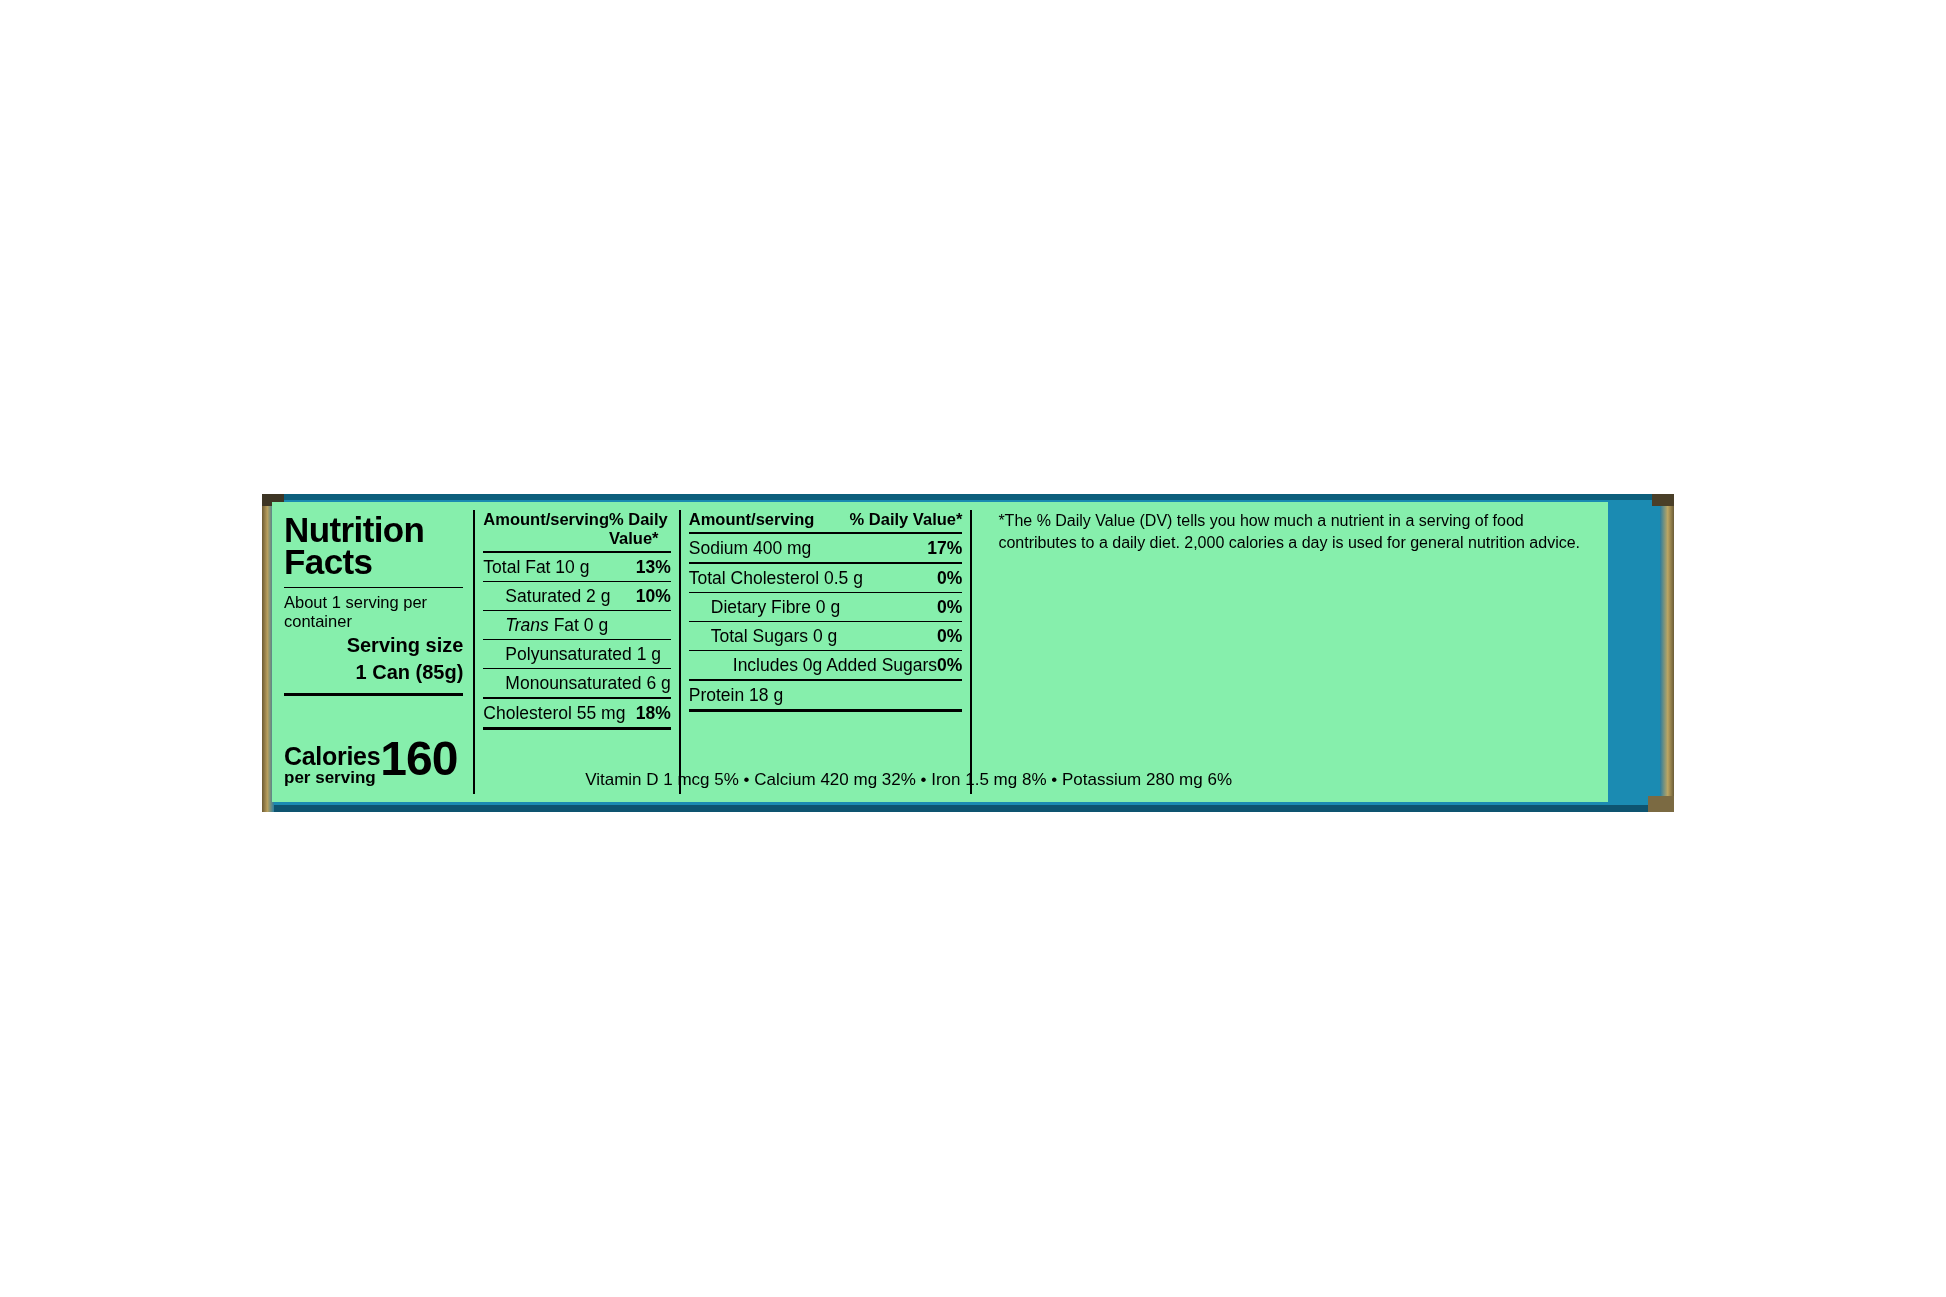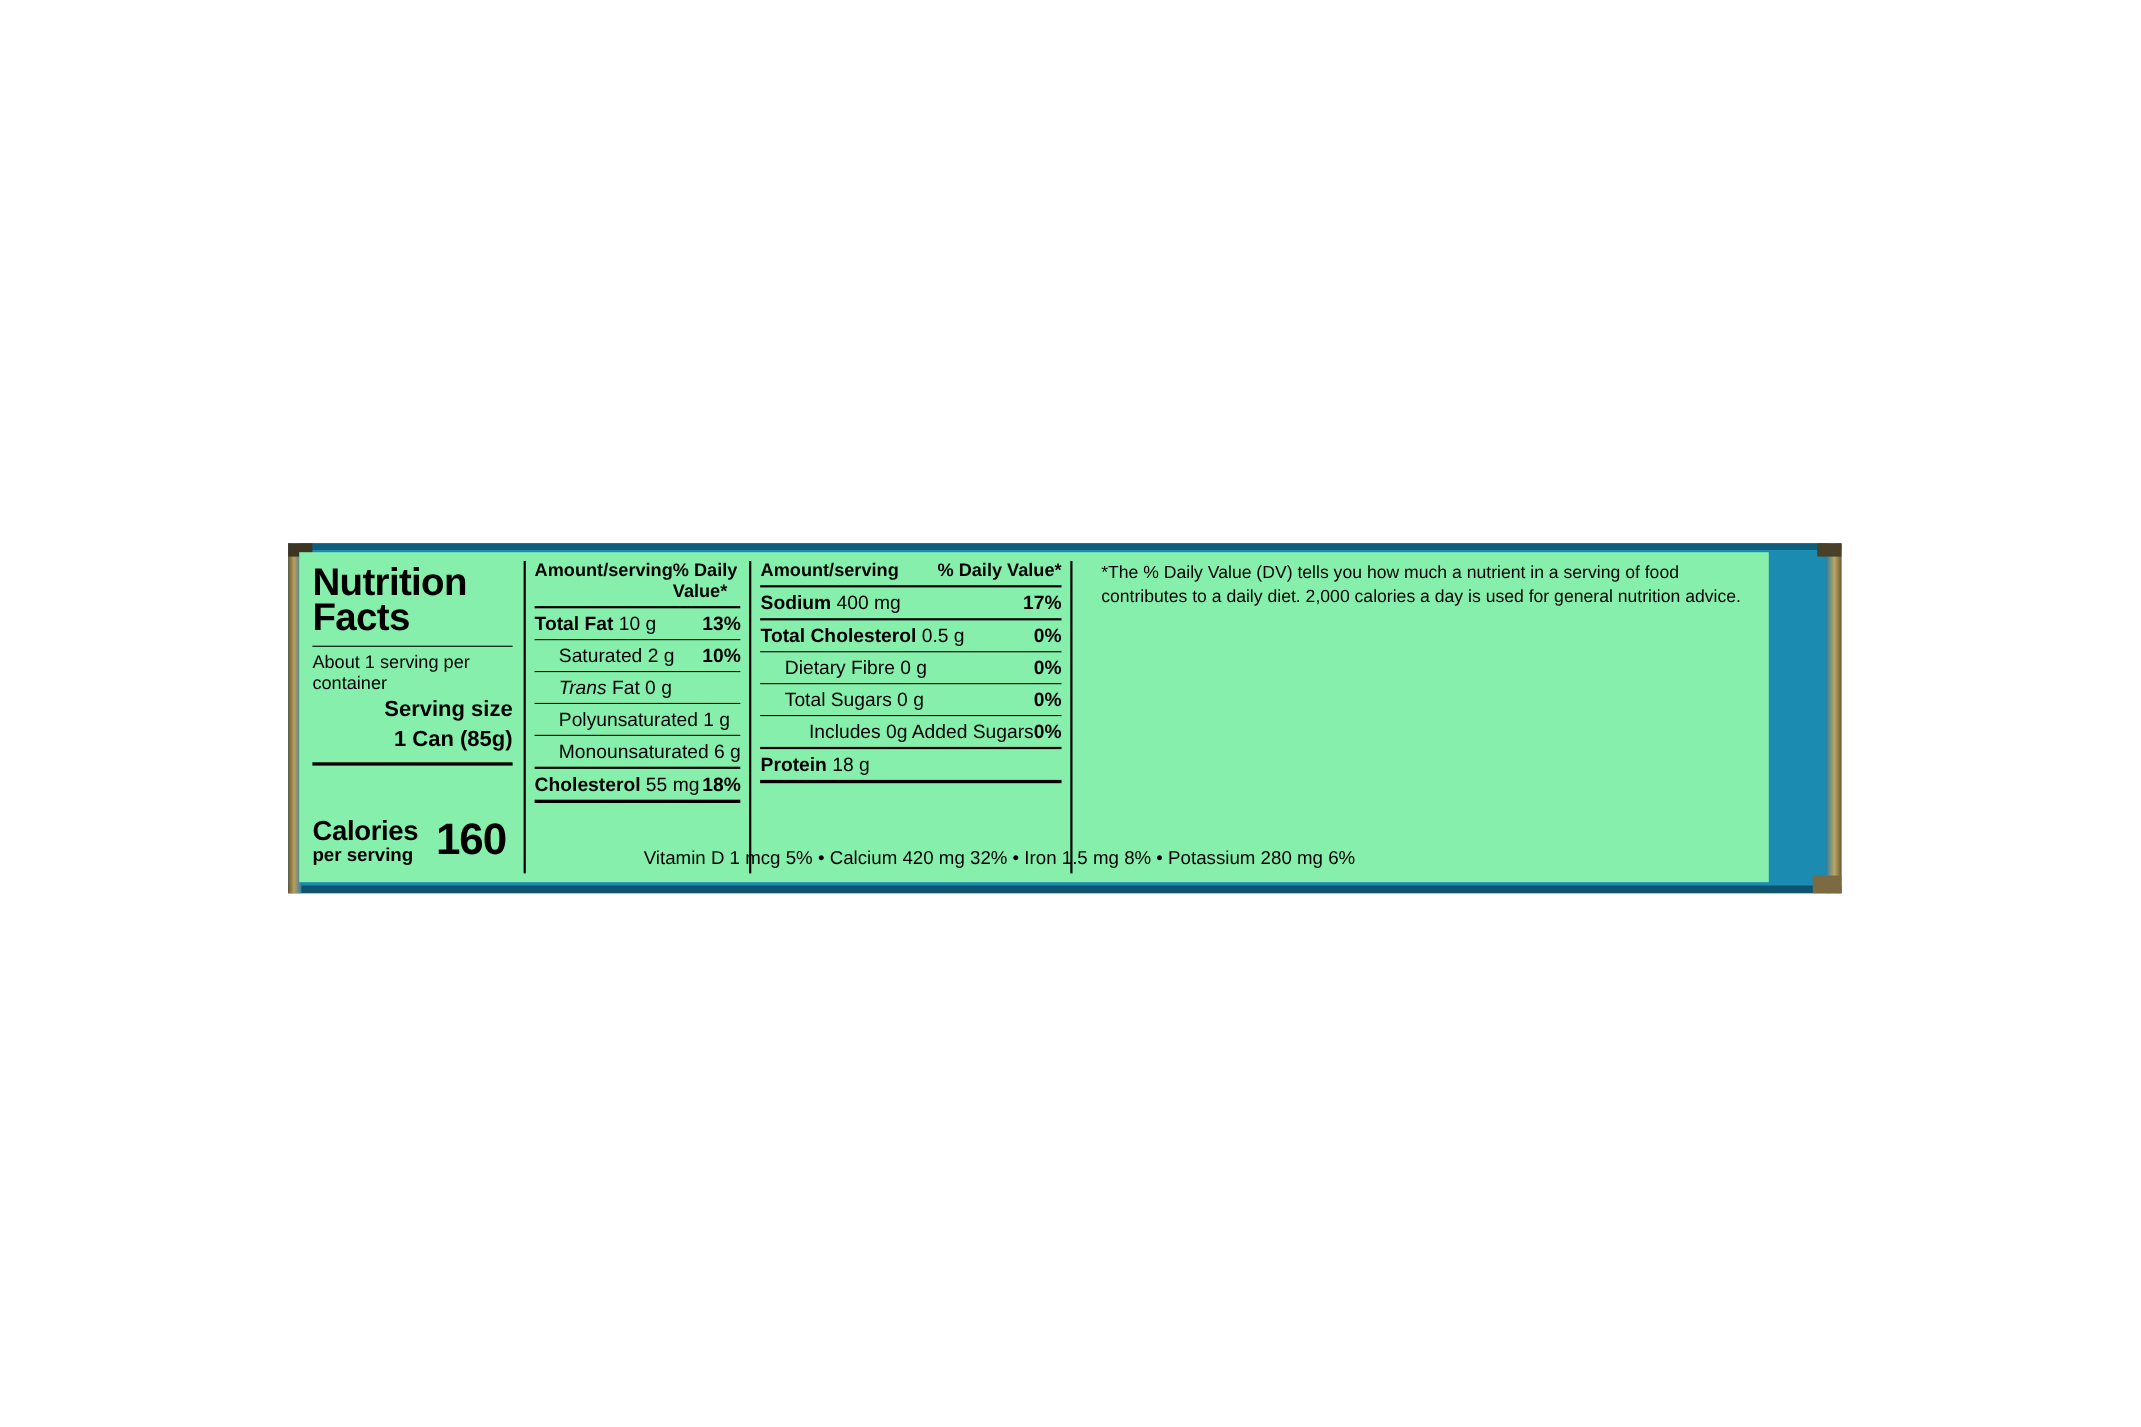--- a/index.html
+++ b/index.html
@@ -116,25 +116,24 @@
   .cal-label {
     font-size: 25px;
     font-weight: 700;
     letter-spacing: -0.3px;
   }
   .cal-sub {
     font-size: 17px;
     font-weight: 700;
   }
   .cal-value {
-    font-size: 40px;
+    font-size: 48px;
     font-weight: 700;
     letter-spacing: -1px;
     padding-right: 6px;
-    margin-left: 16px;
   }
 
   
   .col-nutrients {
     box-sizing: border-box;
     padding: 0 8px;
     display: flex;
     flex-direction: column;
   }
   .col-nutrients.c2 { width: 344px; border-right: 2.5px solid #000; }
@@ -150,21 +149,21 @@
   .nut-line {
     display: flex;
     justify-content: space-between;
     font-size: 17.5px;
     border-top: 1.4px solid #000;
     padding: 3.5px 0 3.5px 0;
     line-height: 1.2;
   }
   .nut-line.thick { border-top: 2.4px solid #000; }
   .nut-line .nm { white-space: nowrap; }
-  .nut-line .nm b { font-weight: 700; }
+  .nut-line .nm b { font-weight: 400; }
   .nut-line .nm i { font-style: italic; }
   .nut-line .dv { font-weight: 700; white-space: nowrap; }
   .indent1 { padding-left: 22px; }
   .indent2 { padding-left: 44px; }
   .spacer { flex: 1 1 auto; }
   .bottom-thick { border-bottom: 3px solid #000; }
 
   
   #micro {
     position: absolute;

